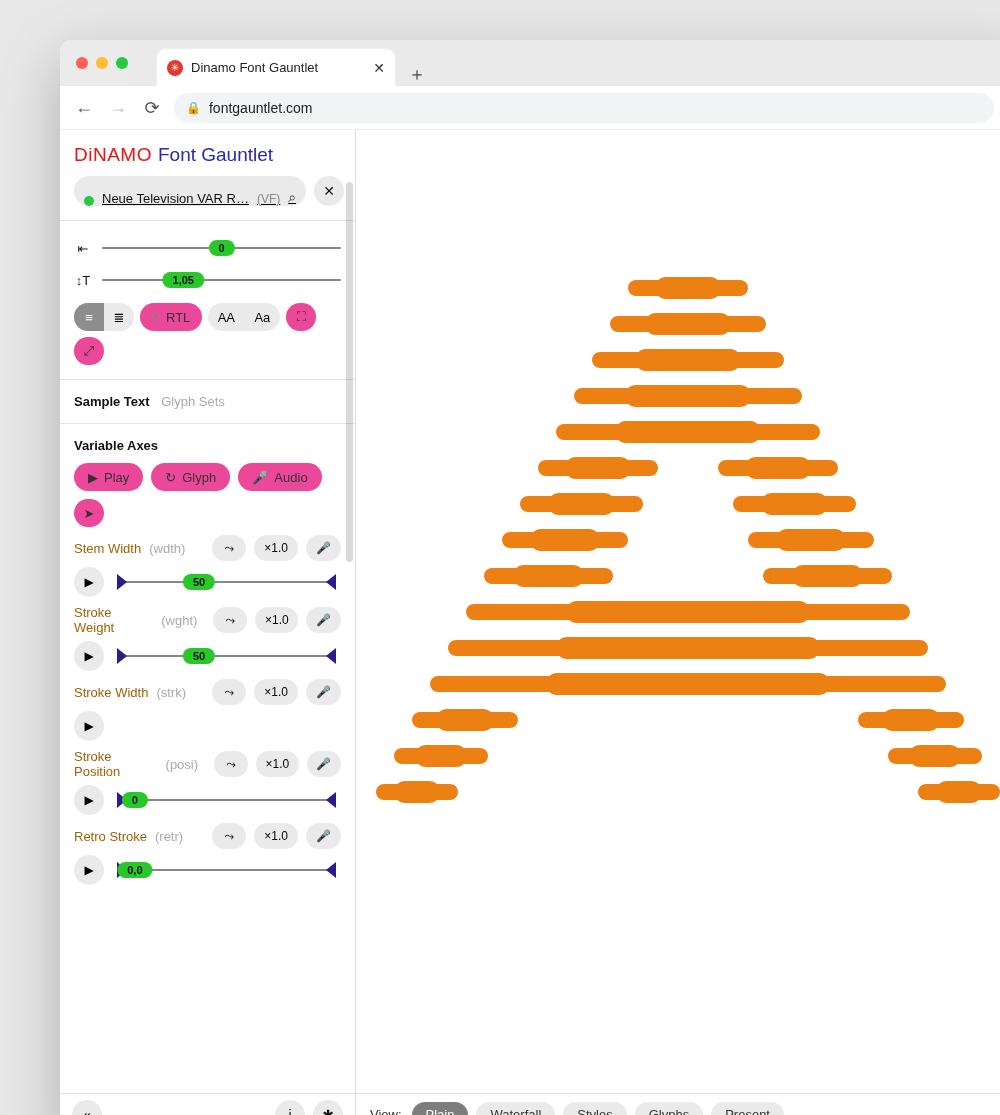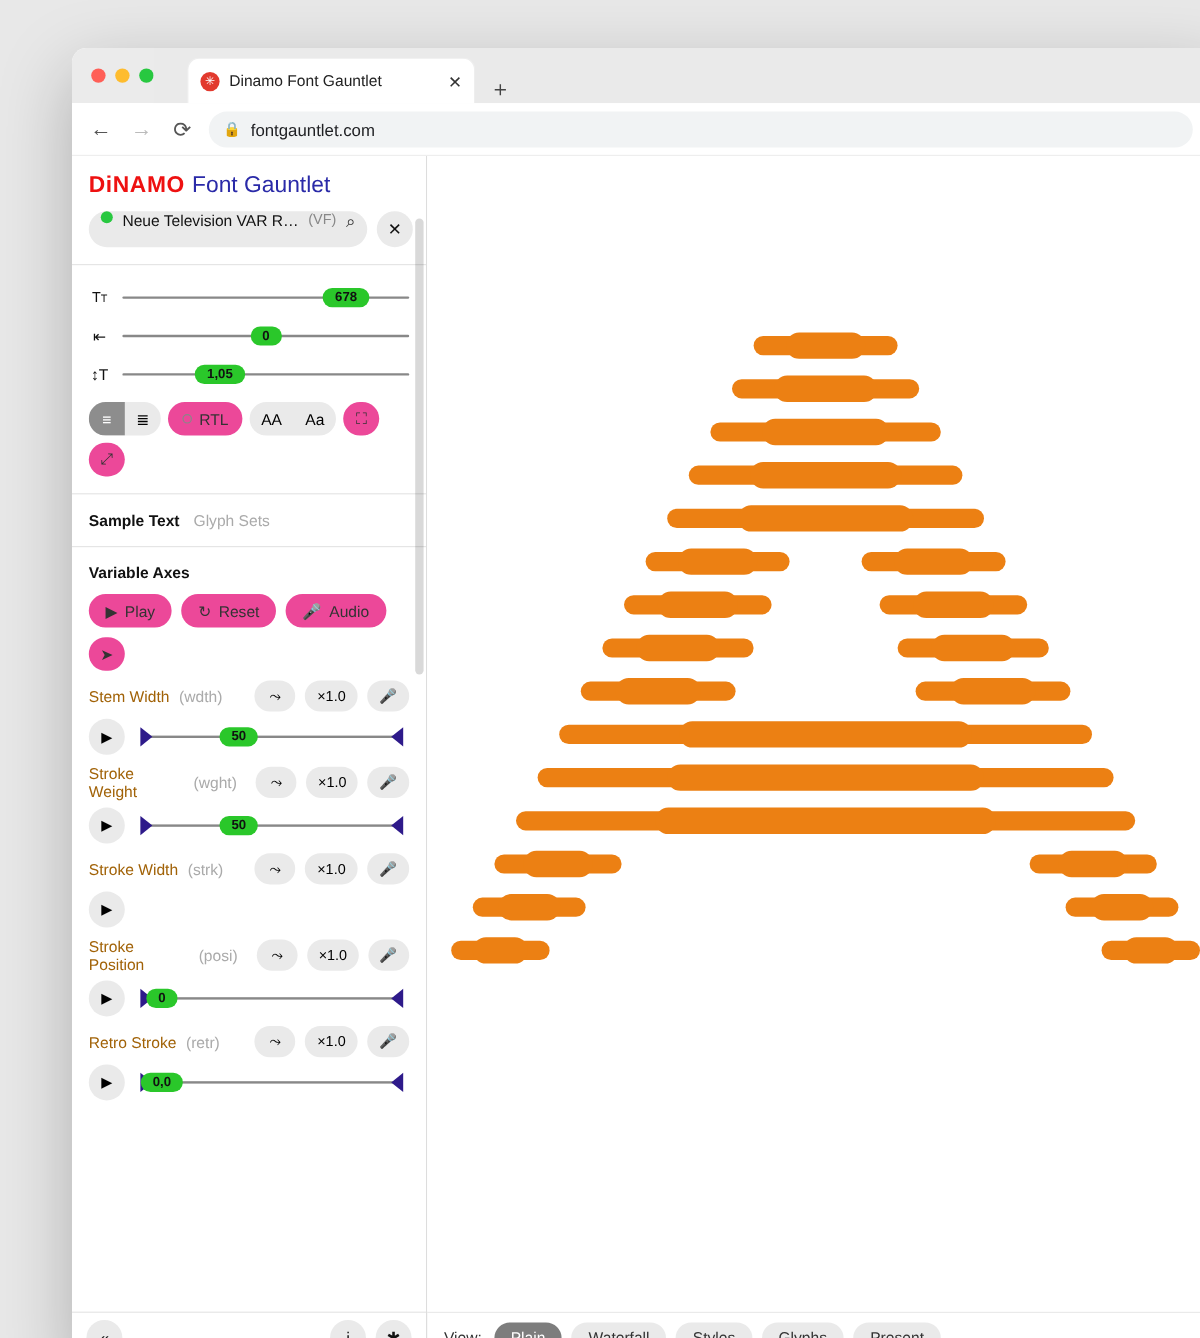--- a/index.html
+++ b/index.html
@@ -30,25 +30,25 @@
   .addr { flex:1; background:#f1f3f4; height:30px; border-radius:15px; display:flex; align-items:center; padding:0 12px; gap:8px; font-size:14px; color:#202124; max-width: 820px;}
   .lock { color:#5f6368; font-size:12px; }
 
   
   .content { flex:1; display:flex; overflow:hidden; background:#fff; }
   .sidebar { width:296px; border-right:1px solid #ddd; display:flex; flex-direction:column; background:#fff; }
   .sidebar-inner { flex:1; overflow-y:auto; padding: 12px 14px 8px 14px; }
   .sidebar-inner::-webkit-scrollbar { width:0; }
 
   .brand { font-size:19px; margin: 2px 0 10px 0; display:flex; gap:6px; align-items:baseline; }
-  .brand .logo { color:#e11; font-weight:700; letter-spacing:0.5px; font-family: Arial, sans-serif; }
+  .brand .logo { color:#e11; font-weight:400; letter-spacing:0.5px; font-family: Arial, sans-serif; }
   .brand .suffix { color:#2a2aa8; font-weight:400; }
 
   .font-row { display:flex; align-items:center; gap:8px; }
-  .pill-wide { flex:1; height:30px; background:#eaeaea; border-radius:15px; display:flex; align-items:flex-start; padding:0 10px; gap:8px; font-size:13px; }
+  .pill-wide { flex:1; height:30px; background:#eaeaea; border-radius:15px; display:flex; align-items:flex-end; padding:0 10px; gap:8px; font-size:13px;text-decoration:underline; }
   .greendot { width:10px; height:10px; border-radius:50%; background:#28c840; flex-shrink:0;}
   .fontname { color:#111; white-space:nowrap; overflow:hidden; text-overflow:ellipsis; }
   .vf { color:#888; font-size:12px; }
   .pill-wide .magnify { margin-left:auto; color:#333; font-size:14px; }
   .circle-btn { width:30px; height:30px; border-radius:50%; background:#eaeaea; display:flex; align-items:center; justify-content:center; cursor:pointer; font-size:14px; color:#111; flex-shrink:0;}
 
   hr.sep { border:none; border-top:1px solid #e5e5e5; margin: 14px -14px; }
 
   .slider-row { display:flex; align-items:center; gap:10px; height:26px; margin:6px 0; }
   .slider-row .icon { width:18px; font-size:13px; color:#111; text-align:center;}
@@ -153,26 +153,20 @@
             <span class="fontname">Neue Television VAR R…</span>
             <span class="vf">(VF)</span>
             <span class="magnify">⌕</span>
           </div>
           <div class="circle-btn">✕</div>
         </div>
 
         <hr class="sep">
 
         <div class="slider-row">
-          <span class="icon" style="font-size:12px;">T<span style="font-size:9px;">T</span></span>
-          <div class="track">
-            <div class="thumb" style="left:78%;">678</div>
-          </div>
-        </div>
-        <div class="slider-row">
           <span class="icon">⇤</span>
           <div class="track">
             <div class="thumb" style="left:50%;">0</div>
           </div>
         </div>
         <div class="slider-row">
           <span class="icon">↕T</span>
           <div class="track">
             <div class="thumb" style="left:34%;">1,05</div>
           </div>
@@ -200,21 +194,21 @@
         <div class="section-title">
           <span>Sample Text</span>
           <span class="muted">Glyph Sets</span>
         </div>
 
         <hr class="sep">
 
         <div class="section-title">Variable Axes</div>
         <div class="ax-controls">
           <div class="pill-btn">▶ <span>Play</span></div>
-          <div class="pill-btn">↻ <span>Reset</span></div>
+          <div class="pill-btn">↻ <span>Glyph</span></div>
           <div class="pill-btn">🎤 <span>Audio</span></div>
           <div class="pill-btn icon-only">➤</div>
         </div>
 
         <div id="axes-container">
             <div class="axis">
     <div class="axis-head">
       <span class="aname">Stem Width</span>
       <span class="atag">(wdth)</span>
       <span class="spacer"></span>

